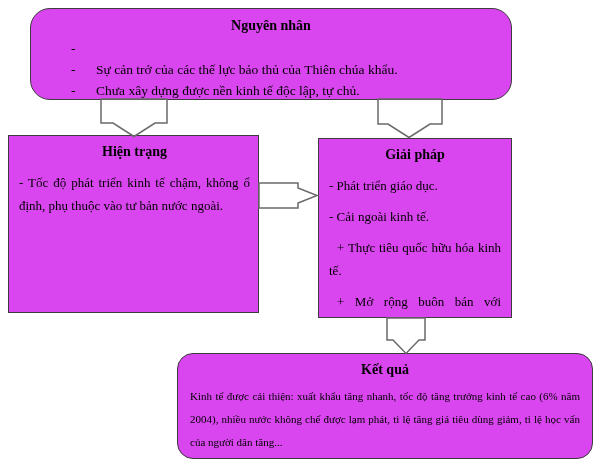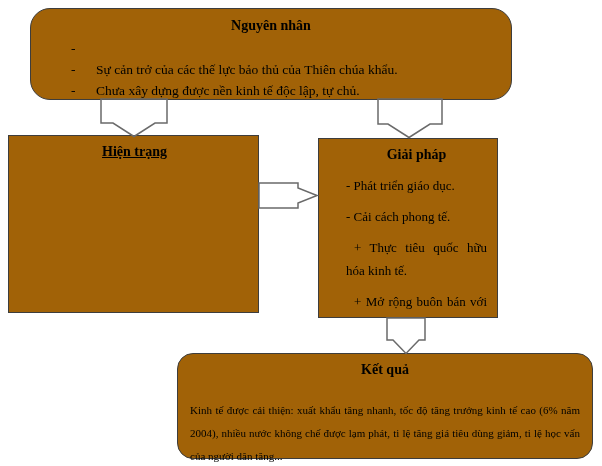--- a/index.html
+++ b/index.html
@@ -2,47 +2,47 @@
 <html><head>
 <meta charset="utf-8">
 <style>
   html,body { margin:0; padding:0; }
   body {
     width:602px; height:466px; position:relative; overflow:hidden;
     background:#ffffff; color:#000000;
     font-family:"Liberation Serif","DejaVu Serif",serif;
   }
   .box {
-    position:absolute; box-sizing:border-box; background:#a16207;
+    position:absolute; box-sizing:border-box; background:#d946ef;
     border:1.6px solid #3d3d3d;
   }
   .rounded { border-radius:20px; }
   .box-title {
     text-align:center; font-weight:bold; font-size:14px;
     margin:0; line-height:20px;
   }
   
   #cause-box { left:30px; top:8px; width:482px; height:92px; padding-top:7px; }
   #cause-list { margin-top:2px; }
   .cause-row { display:flex; padding-left:40px; line-height:21px; font-size:13.5px; }
   .cause-marker { width:25px; flex:0 0 25px; }
   .cause-text { flex:1; }
   
   #status-box { left:8px; top:135px; width:251px; height:178px; padding:6px 8px 0 10px; }
-  #status-box .box-title { margin-bottom:9px;text-decoration:underline; }
+  #status-box .box-title { margin-bottom:9px; }
   .para { font-size:13px; line-height:23px; margin:0 0 9px 0; text-align:justify; }
   
-  #solution-box { left:318px; top:138px; width:180px; height:180px; padding:6px 10px 0 27px;font-family:Liberation Serif, serif; }
+  #solution-box { left:318px; top:138px; width:194px; height:180px; padding:6px 10px 0 10px;font-family:Liberation Serif, serif; }
   #solution-box .box-title { margin-bottom:9px; }
   #solution-box .para { margin-bottom:8px; }
   .sub { text-indent:8px; }
   .stretch { text-align-last:justify; }
   
   #result-box { left:177px; top:353px; width:416px; height:106px; border-radius:16px; padding:6px 12px 0 12px; }
-  #result-box .box-title { margin-bottom:19px; }
+  #result-box .box-title { margin-bottom:5px; }
   #result-body { font-size:11px; line-height:23px; text-align:justify; }
   
   #arrows { position:absolute; left:0; top:0; pointer-events:none; }
   #arrows polygon { fill:none; stroke:#6a6a6a; stroke-width:1.5; }
 </style>
 </head>
 <body>
 
 <div class="box rounded" id="cause-box">
   <div class="box-title">Nguyên nhân</div>
@@ -56,26 +56,27 @@
     </div>
     <div class="cause-row">
       <span class="cause-marker">-</span>
       <span class="cause-text">Chưa xây dựng được nền kinh tế độc lập, tự chủ.</span>
     </div>
   </div>
 </div>
 
 <div class="box" id="status-box">
   <div class="box-title">Hiện trạng</div>
+  <p class="para">- Tốc độ phát triển kinh tế chậm, không ổ định, phụ thuộc vào tư bản nước ngoài.</p>
 </div>
 
 <div class="box" id="solution-box">
   <div class="box-title">Giải pháp</div>
   <p class="para">- Phát triển giáo dục.</p>
-  <p class="para">- Cải cách phong tế.</p>
+  <p class="para">- Cải ngoài kinh tế.</p>
   <p class="para sub">+ Thực tiêu quốc hữu hóa kinh tế.</p>
   <p class="para sub stretch">+ Mở rộng buôn bán với</p>
 </div>
 
 <div class="box rounded" id="result-box">
   <div class="box-title">Kết quả</div>
   <div id="result-body">Kinh tế được cải thiện: xuất khẩu tăng nhanh, tốc độ tăng trưởng kinh tế cao (6% năm 2004), nhiều nước không chế được lạm phát, ti lệ tăng giá tiêu dùng giảm, ti lệ học vấn của người dân tăng...</div>
 </div>
 
 <svg id="arrows" width="602" height="466" viewBox="0 0 602 466">

